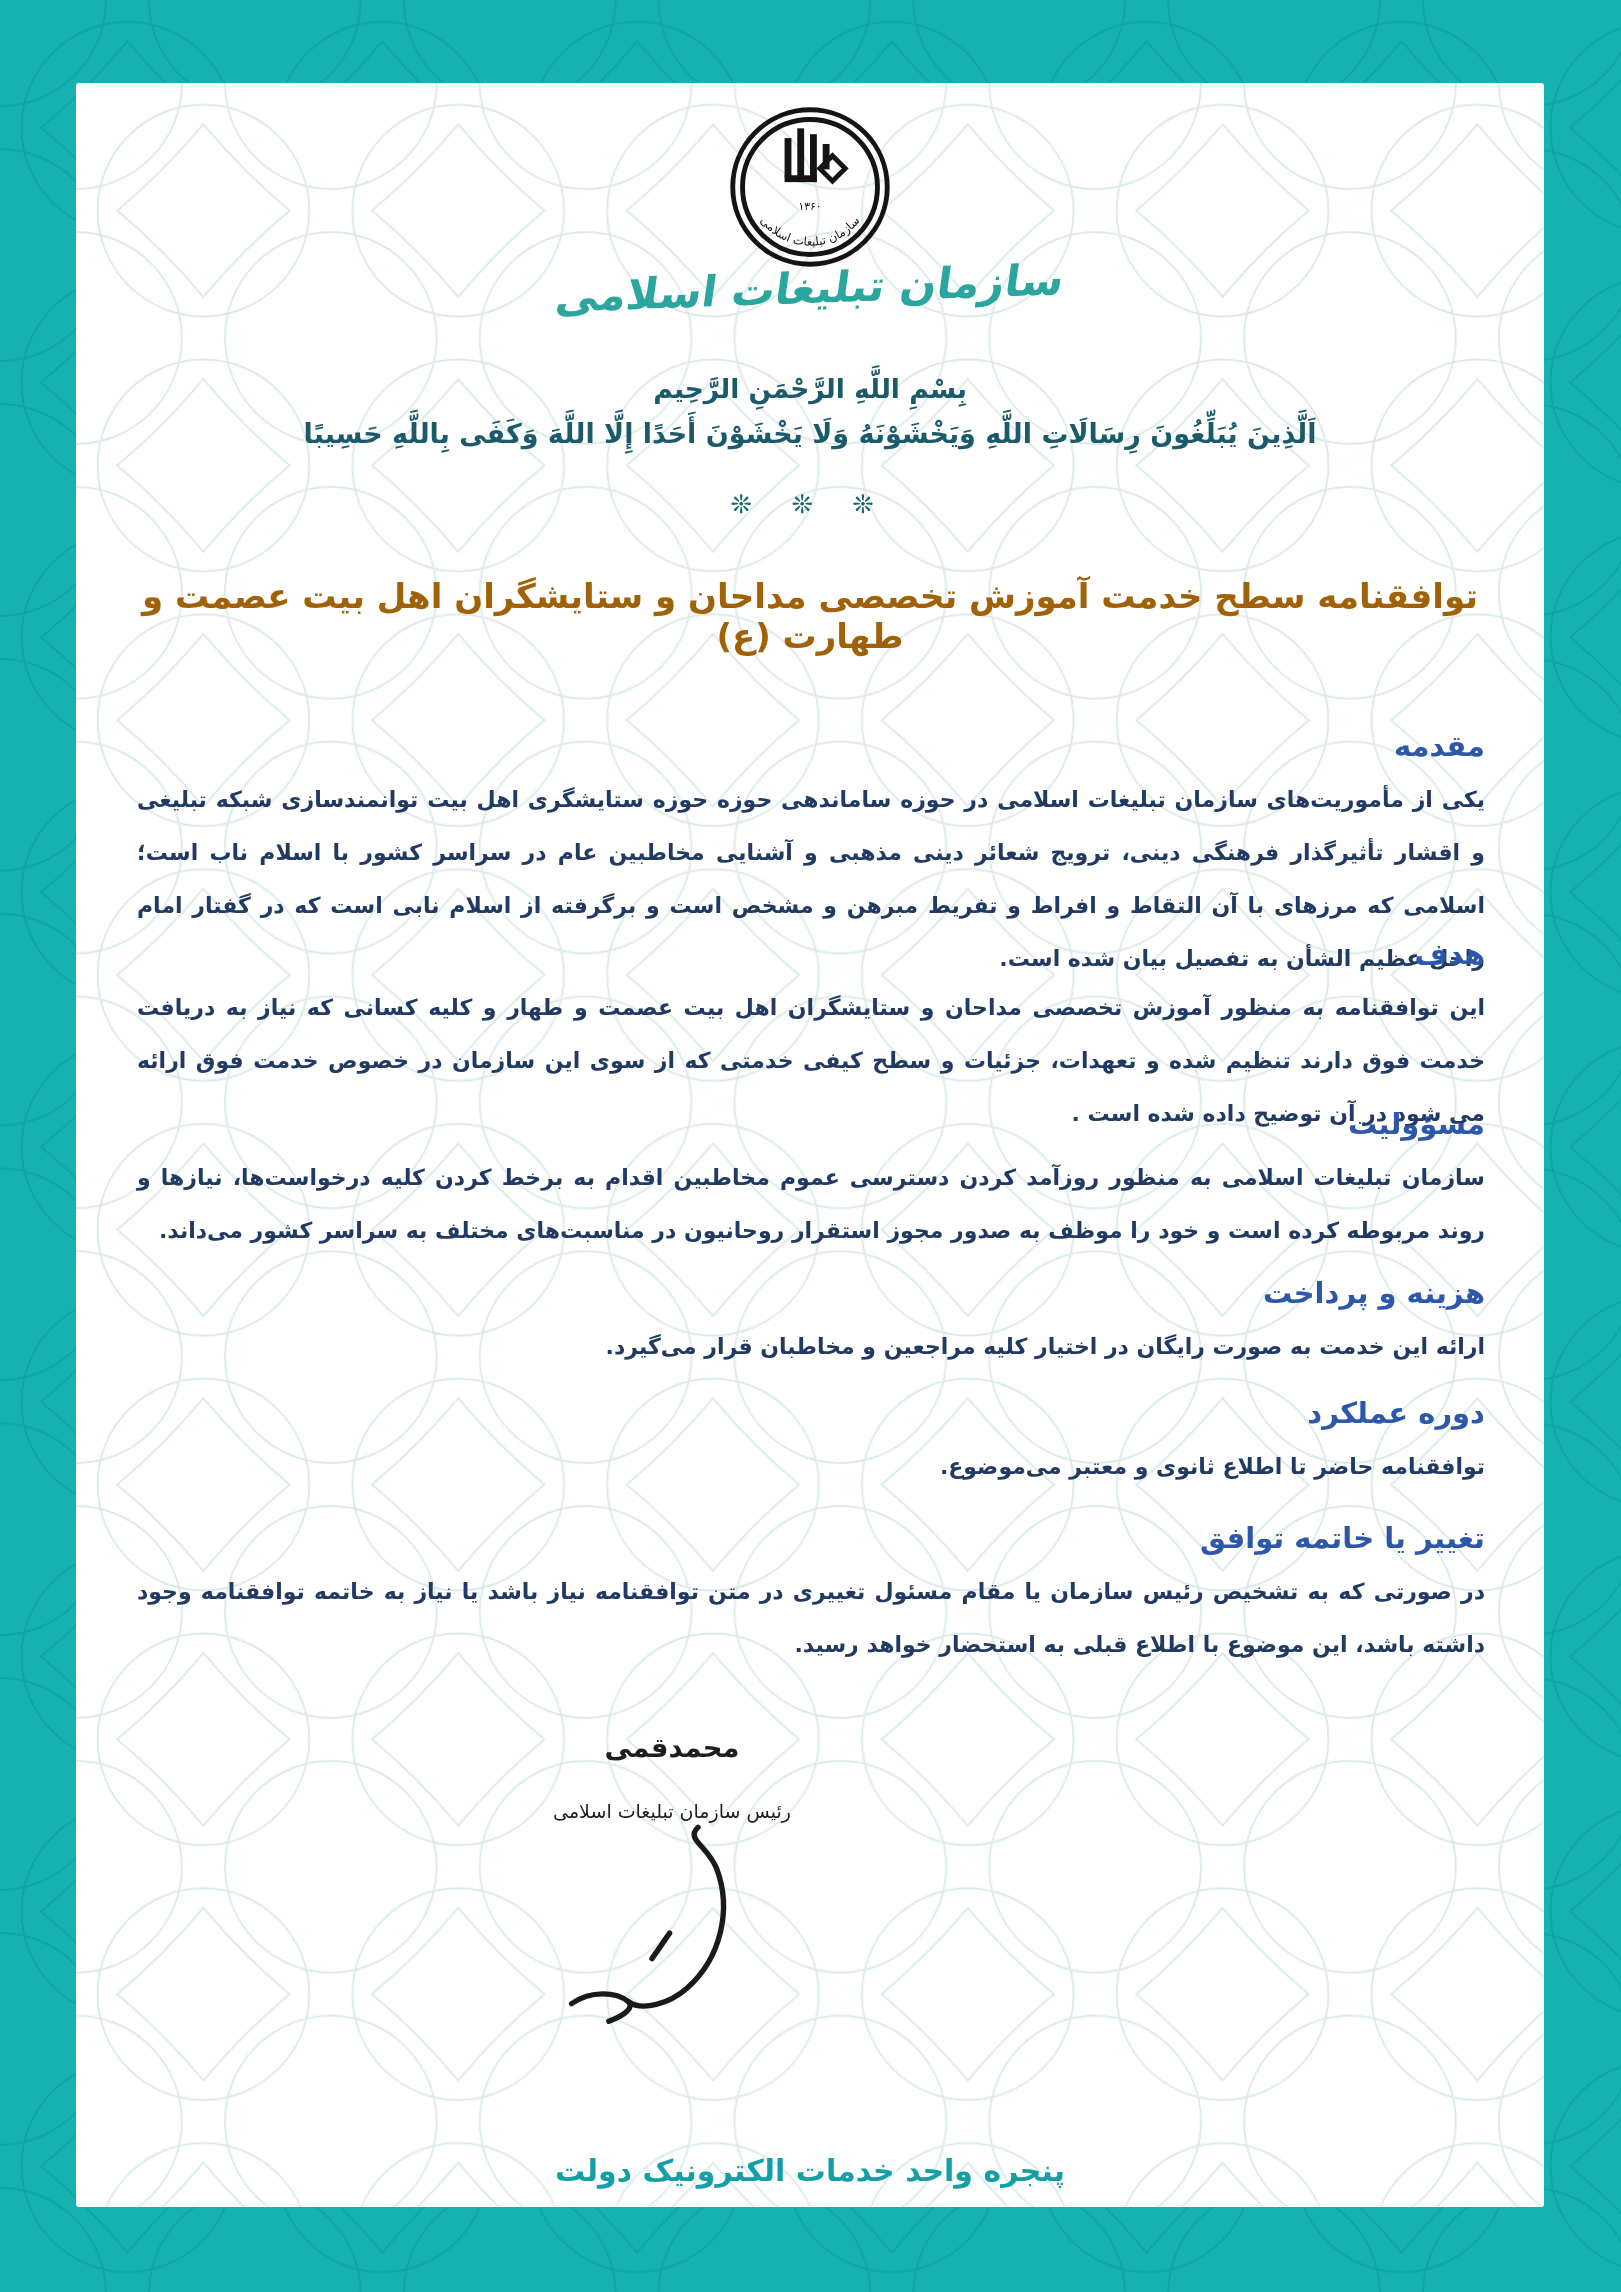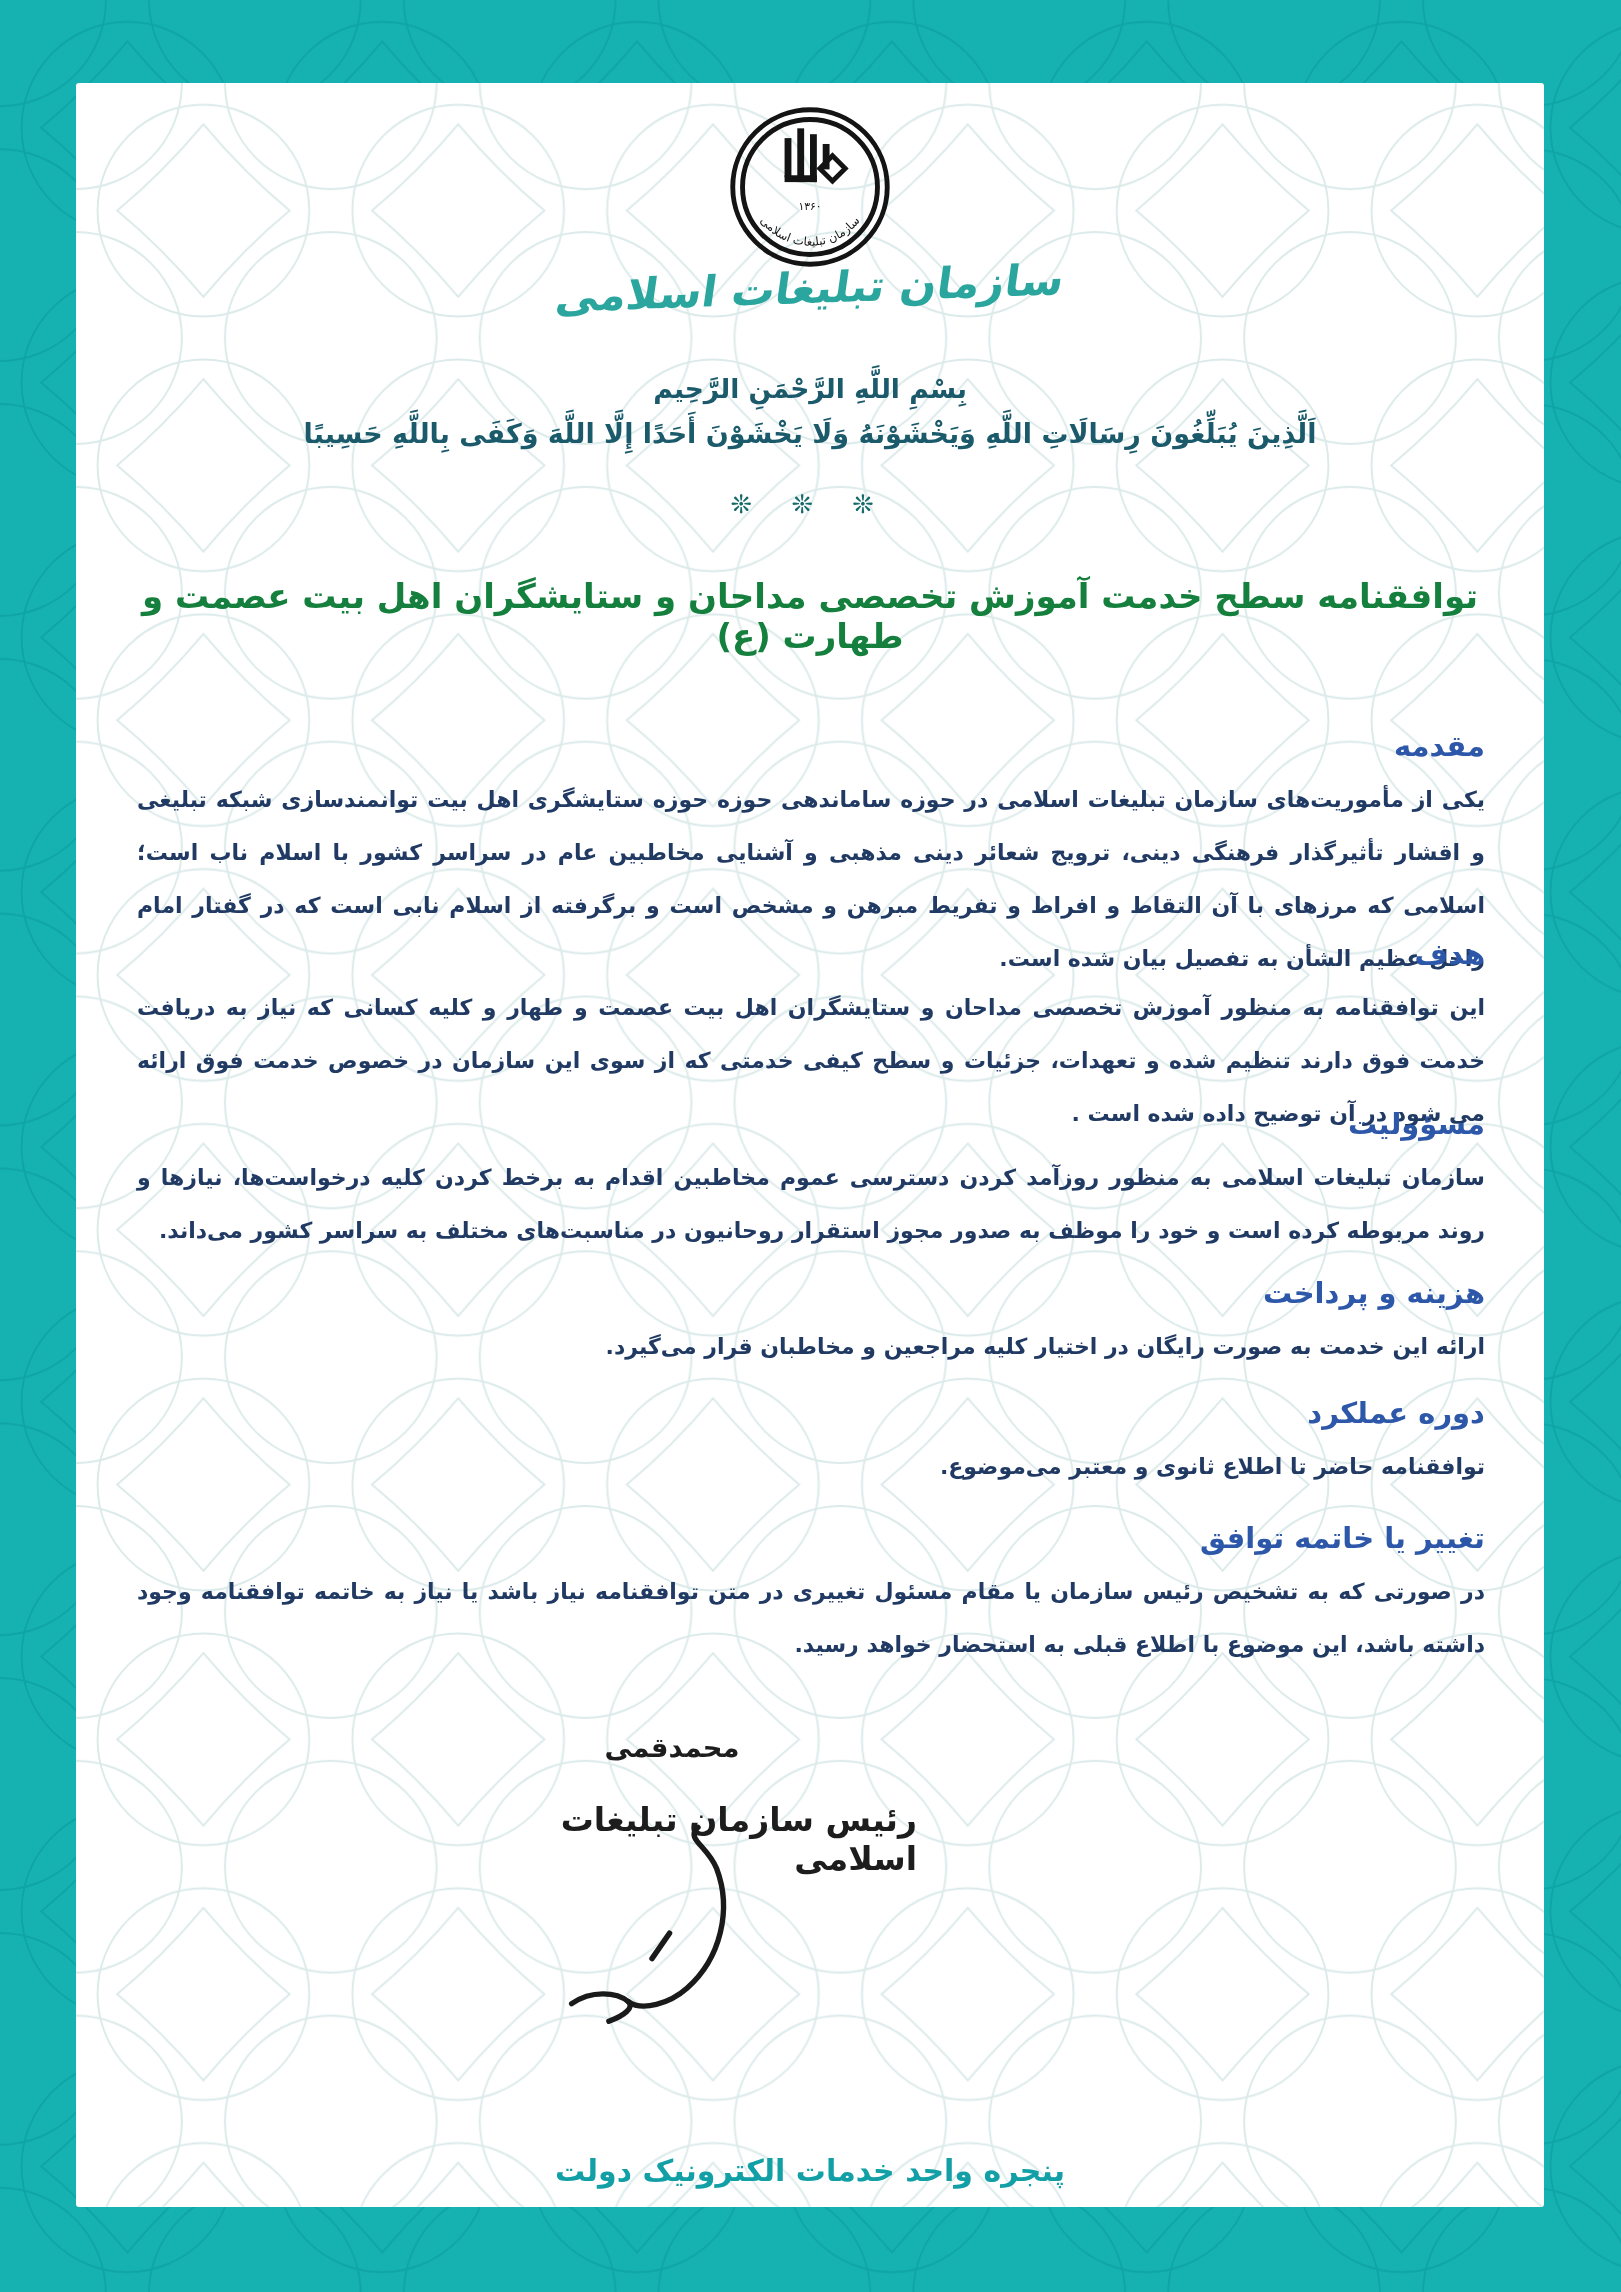--- a/index.html
+++ b/index.html
@@ -22,33 +22,33 @@
                  transform:skewX(-10deg) rotate(-2deg); }
 
   .bismillah { position:absolute; top:290px; width:100%; text-align:center;
                font-size:26.5px; font-weight:bold; color:#1b5a6b; }
   .verse { position:absolute; top:335px; width:100%; text-align:center;
            font-size:27px; font-weight:bold; color:#1b5a6b; }
   .ornaments { position:absolute; top:406px; width:100%; text-align:center;
                font-size:25.5px; letter-spacing:15.7px; color:#166a6a; }
 
   .doc-title { position:absolute; top:493px; width:100%; text-align:center;
-               font-size:34px; font-weight:bold; color:#15803d; }
+               font-size:34px; font-weight:bold; color:#a16207; }
 
   .sec { position:absolute; right:59px; left:61px; }
   .sec h2 { font-size:29px; font-weight:bold; color:#2d57a8; margin-bottom:9.8px;margin-top:9px; }
   .sec p { font-size:22px; font-weight:bold; color:#213a63; line-height:53px;
            text-align:justify; }
   .sec-0 { top:637px; } .sec-1 { top:845px; } .sec-2 { top:1015px; }
   .sec-3 { top:1184px; } .sec-4 { top:1304px; } .sec-5 { top:1429px; }
 
   .signature { position:absolute; top:1649px; right:627px; width:490px;
                text-align:center; color:#1d1d1d; }
   .sig-name { font-size:27.4px; font-weight:bold; }
-  .sig-role { font-size:33px; font-weight:bold; margin-top:37px;text-align:right; }
+  .sig-role { font-size:19px; font-weight:normal; margin-top:37px; }
   .sig-scribble { position:absolute; left:384px; top:1619px; }
 
   .footer { position:absolute; top:2070px; width:100%; text-align:center;
             font-size:30px; font-weight:bold; color:#129fa6; }
 </style>
 </head>
 <body>
 
 <div class="page">
 

